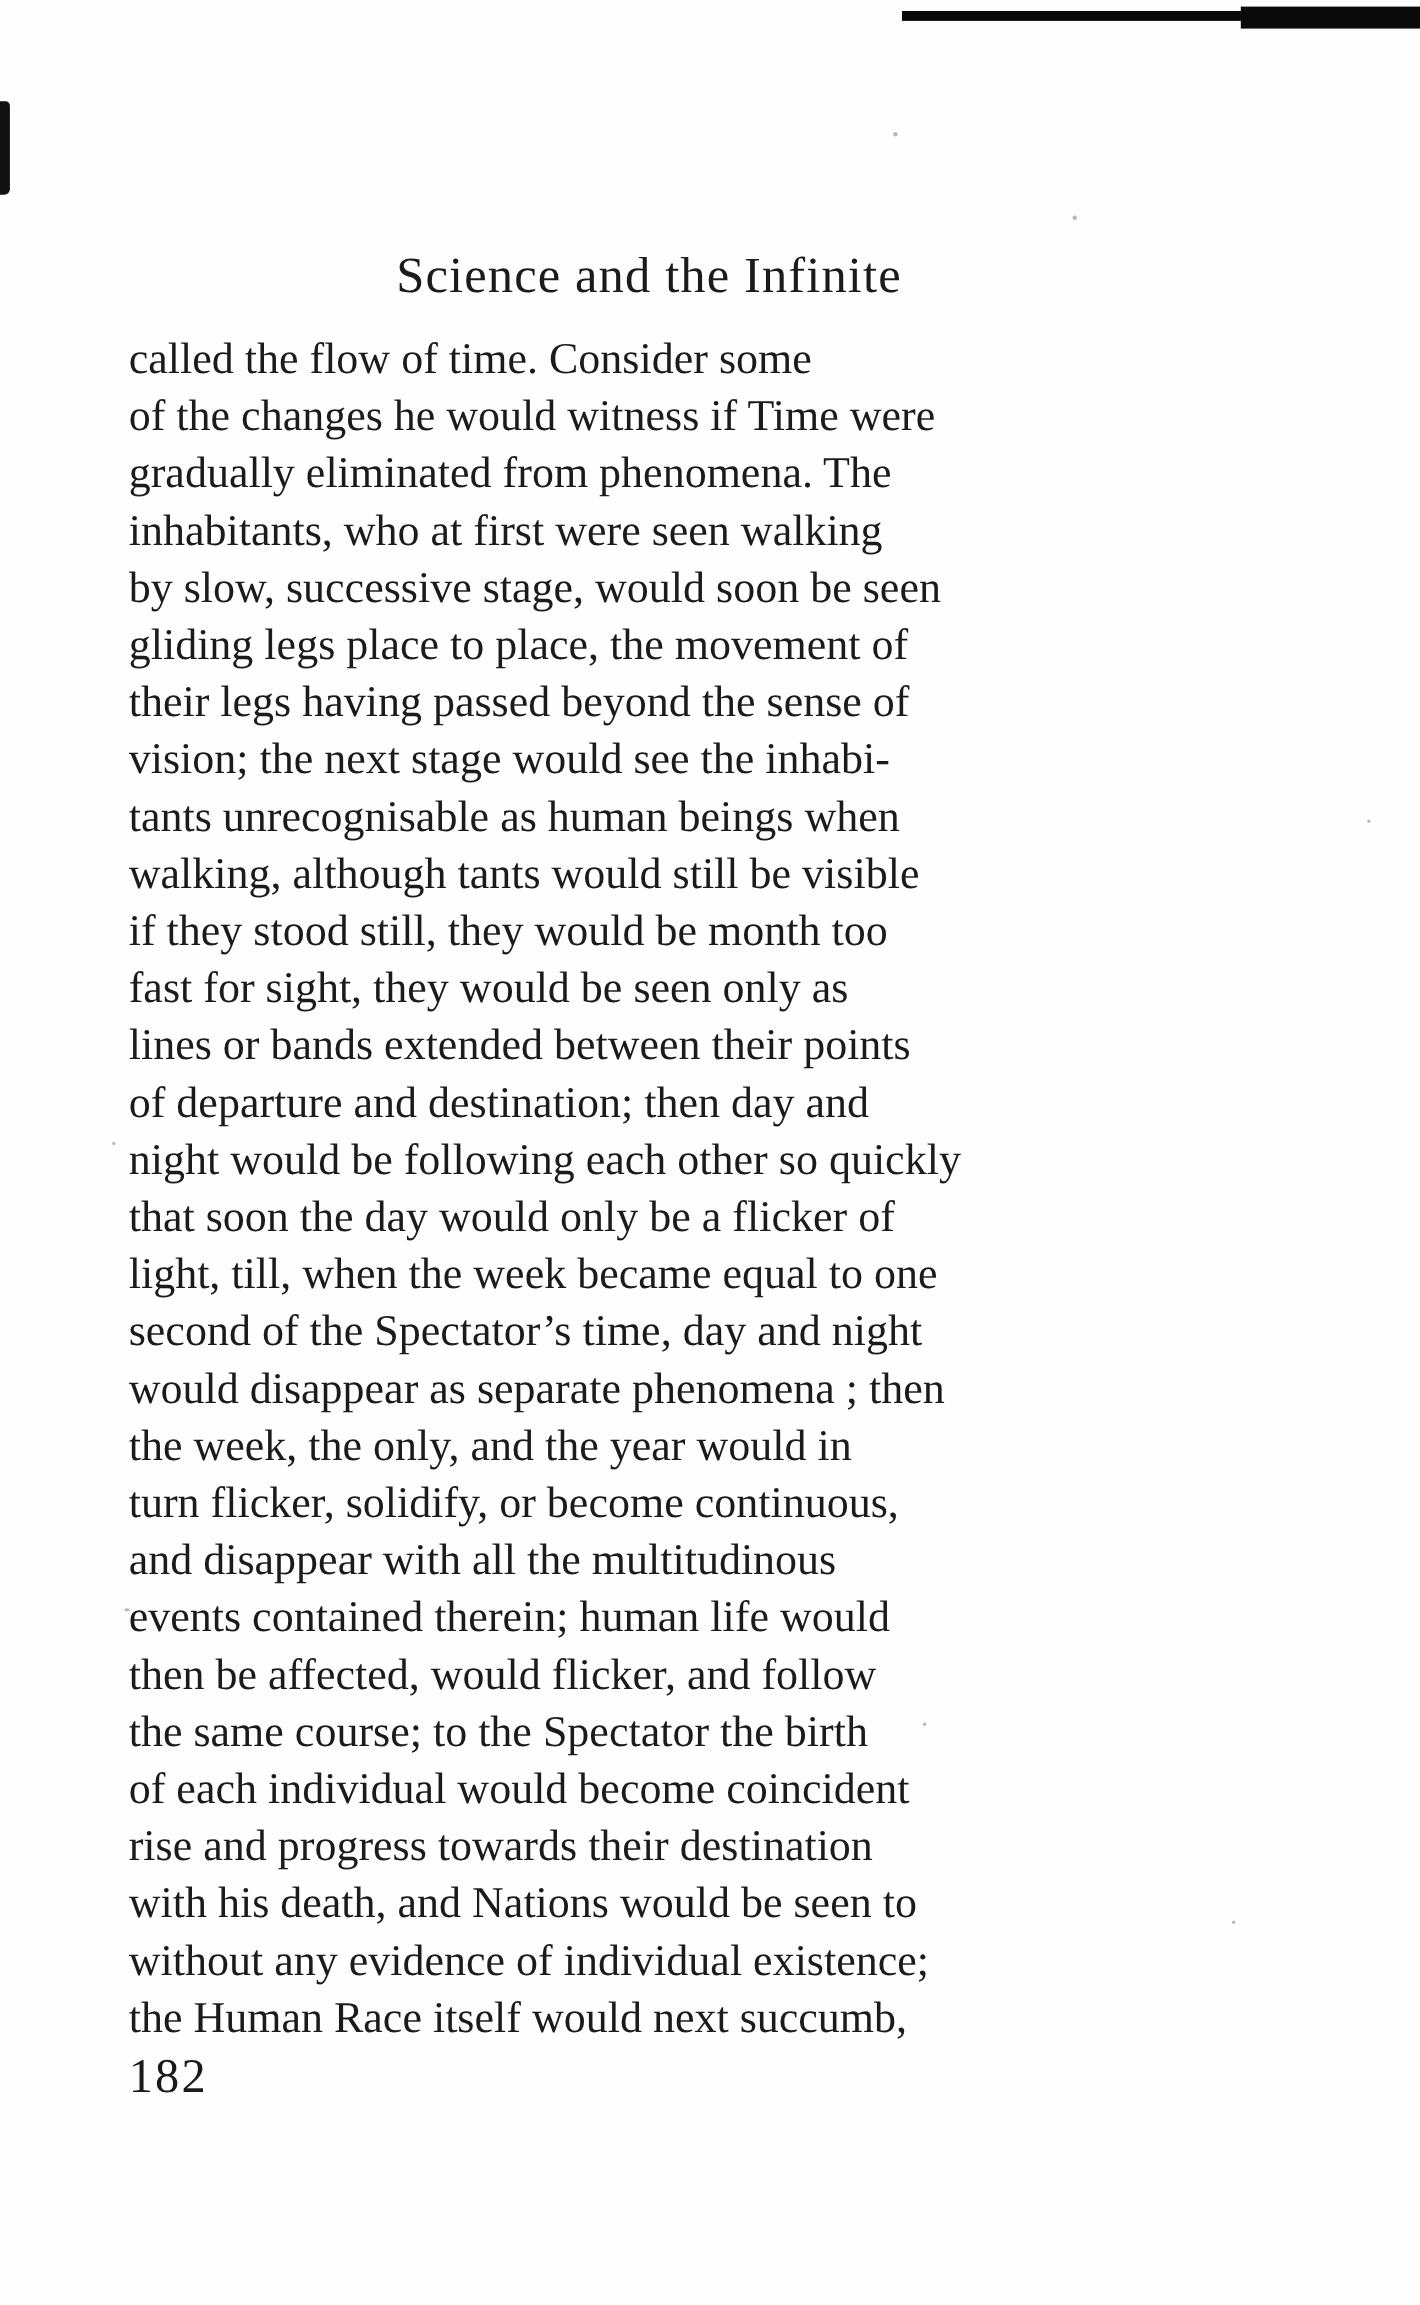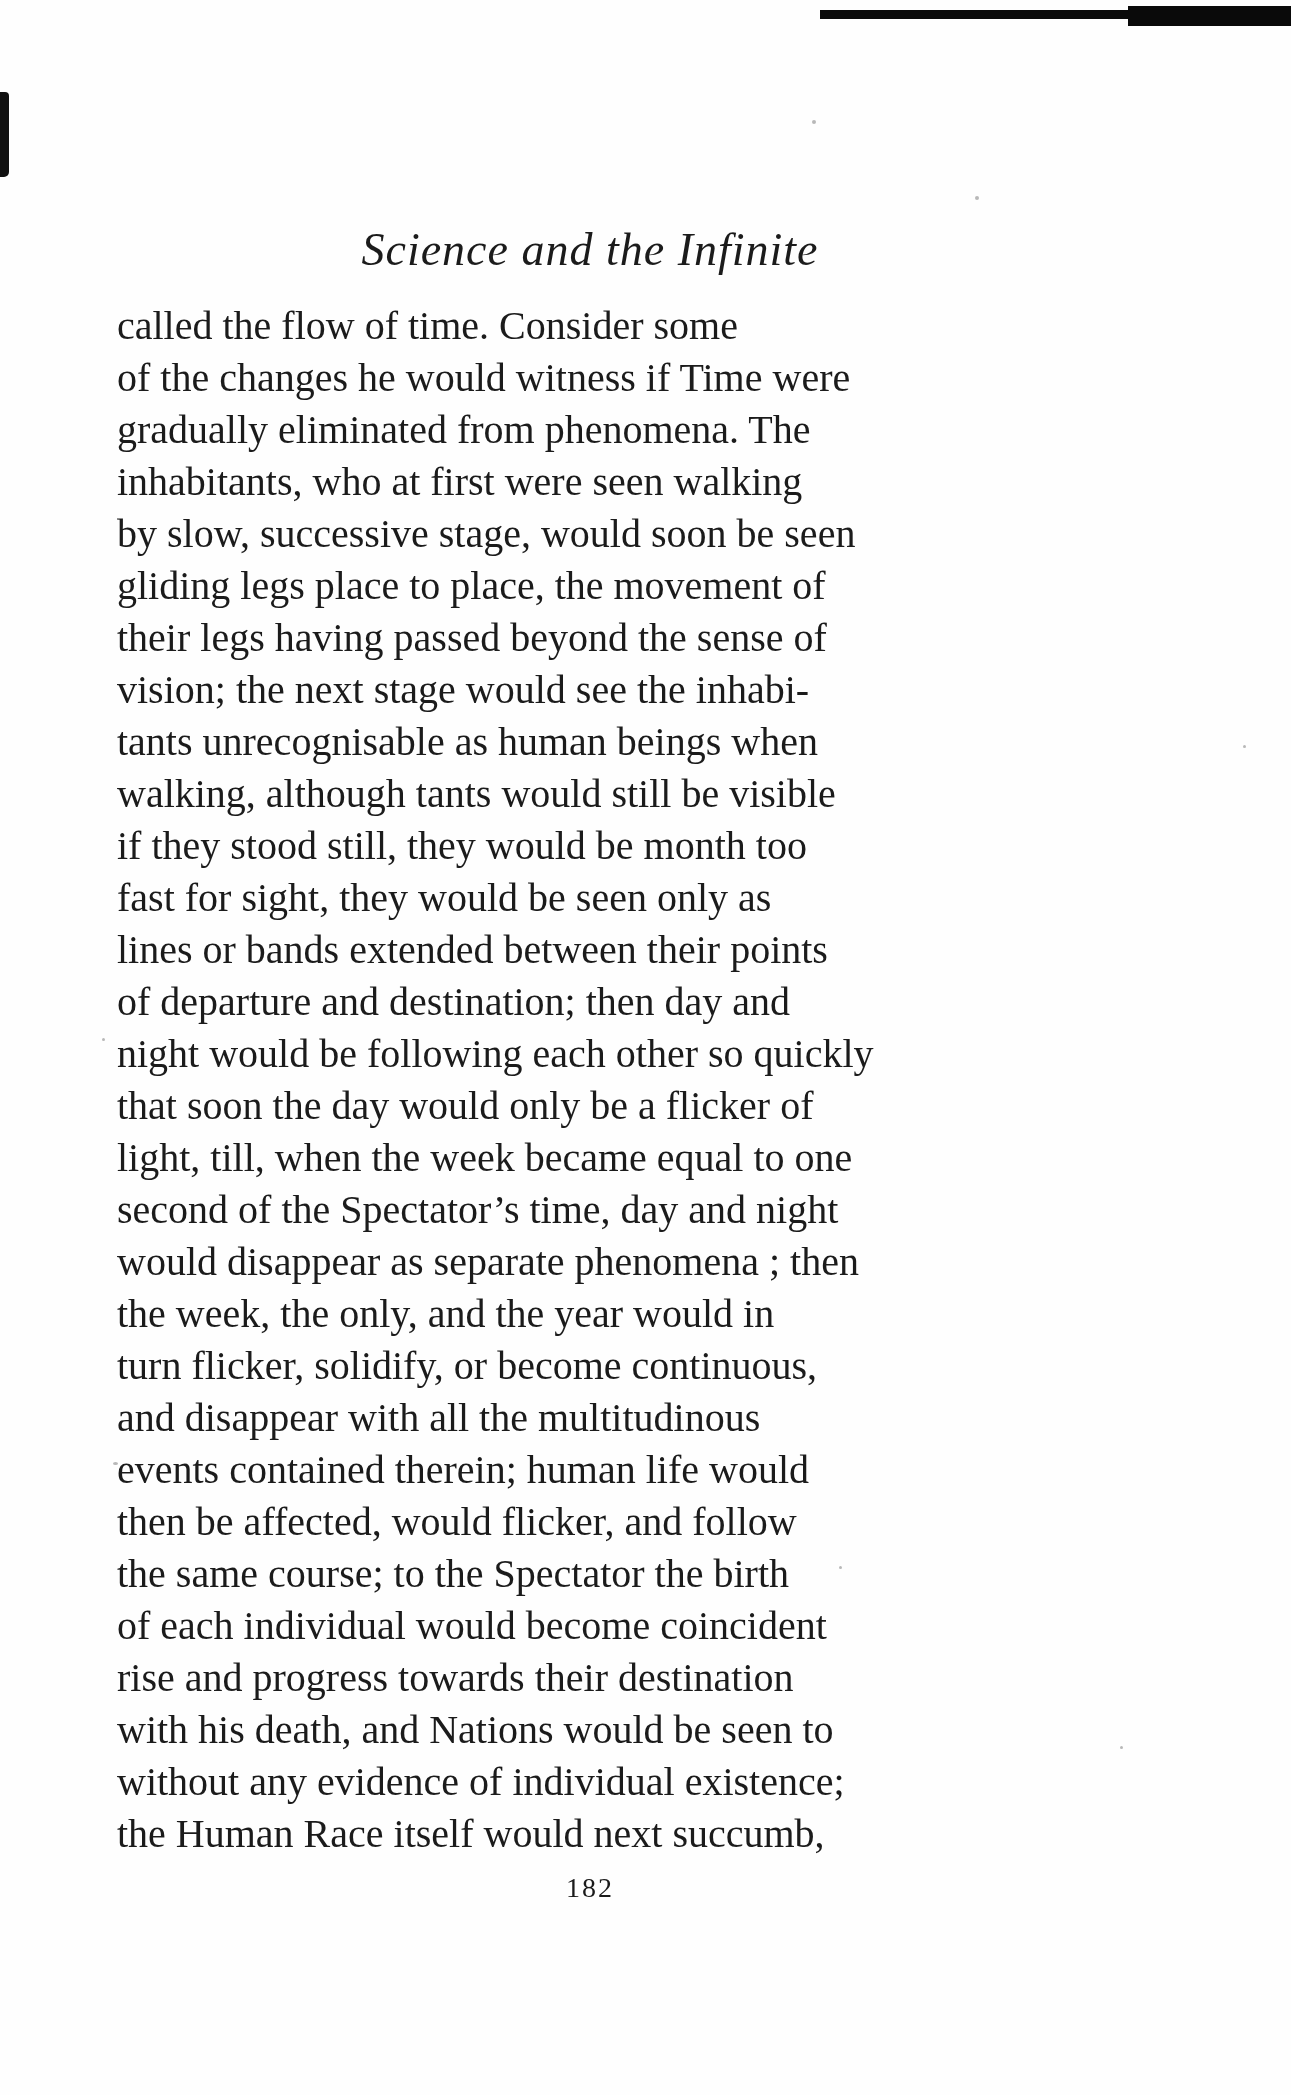--- a/index.html
+++ b/index.html
@@ -64,21 +64,20 @@
   .speck.s7 { top: 1746px; left: 1120px; width: 3px; height: 3px; }
 
   
   .text-block {
     position: absolute;
     left: 117px;
     top: 222px;
     width: 946px;
   }
   .title {
-    font-style: italic;
     font-weight: normal;
     font-size: 46px;
     line-height: 56px;
     text-align: center;
     margin: 0 0 22px 0;
     letter-spacing: 1px;
   }
   .body-text {
     font-size: 40px;
   }
@@ -90,22 +89,22 @@
     text-align-last: justify;
     overflow: hidden;
   }
   
   .line::after {
     content: "";
     display: inline-block;
     width: 100%;
   }
   .page-number {
-    text-align: center;
-    font-size: 28px;
+    text-align: left;
+    font-size: 44px;
     line-height: 52px;
     margin-top: 2px;
     letter-spacing: 2px;
   }
 </style>
 </head>
 <body>
 
 <div class="page">
 

